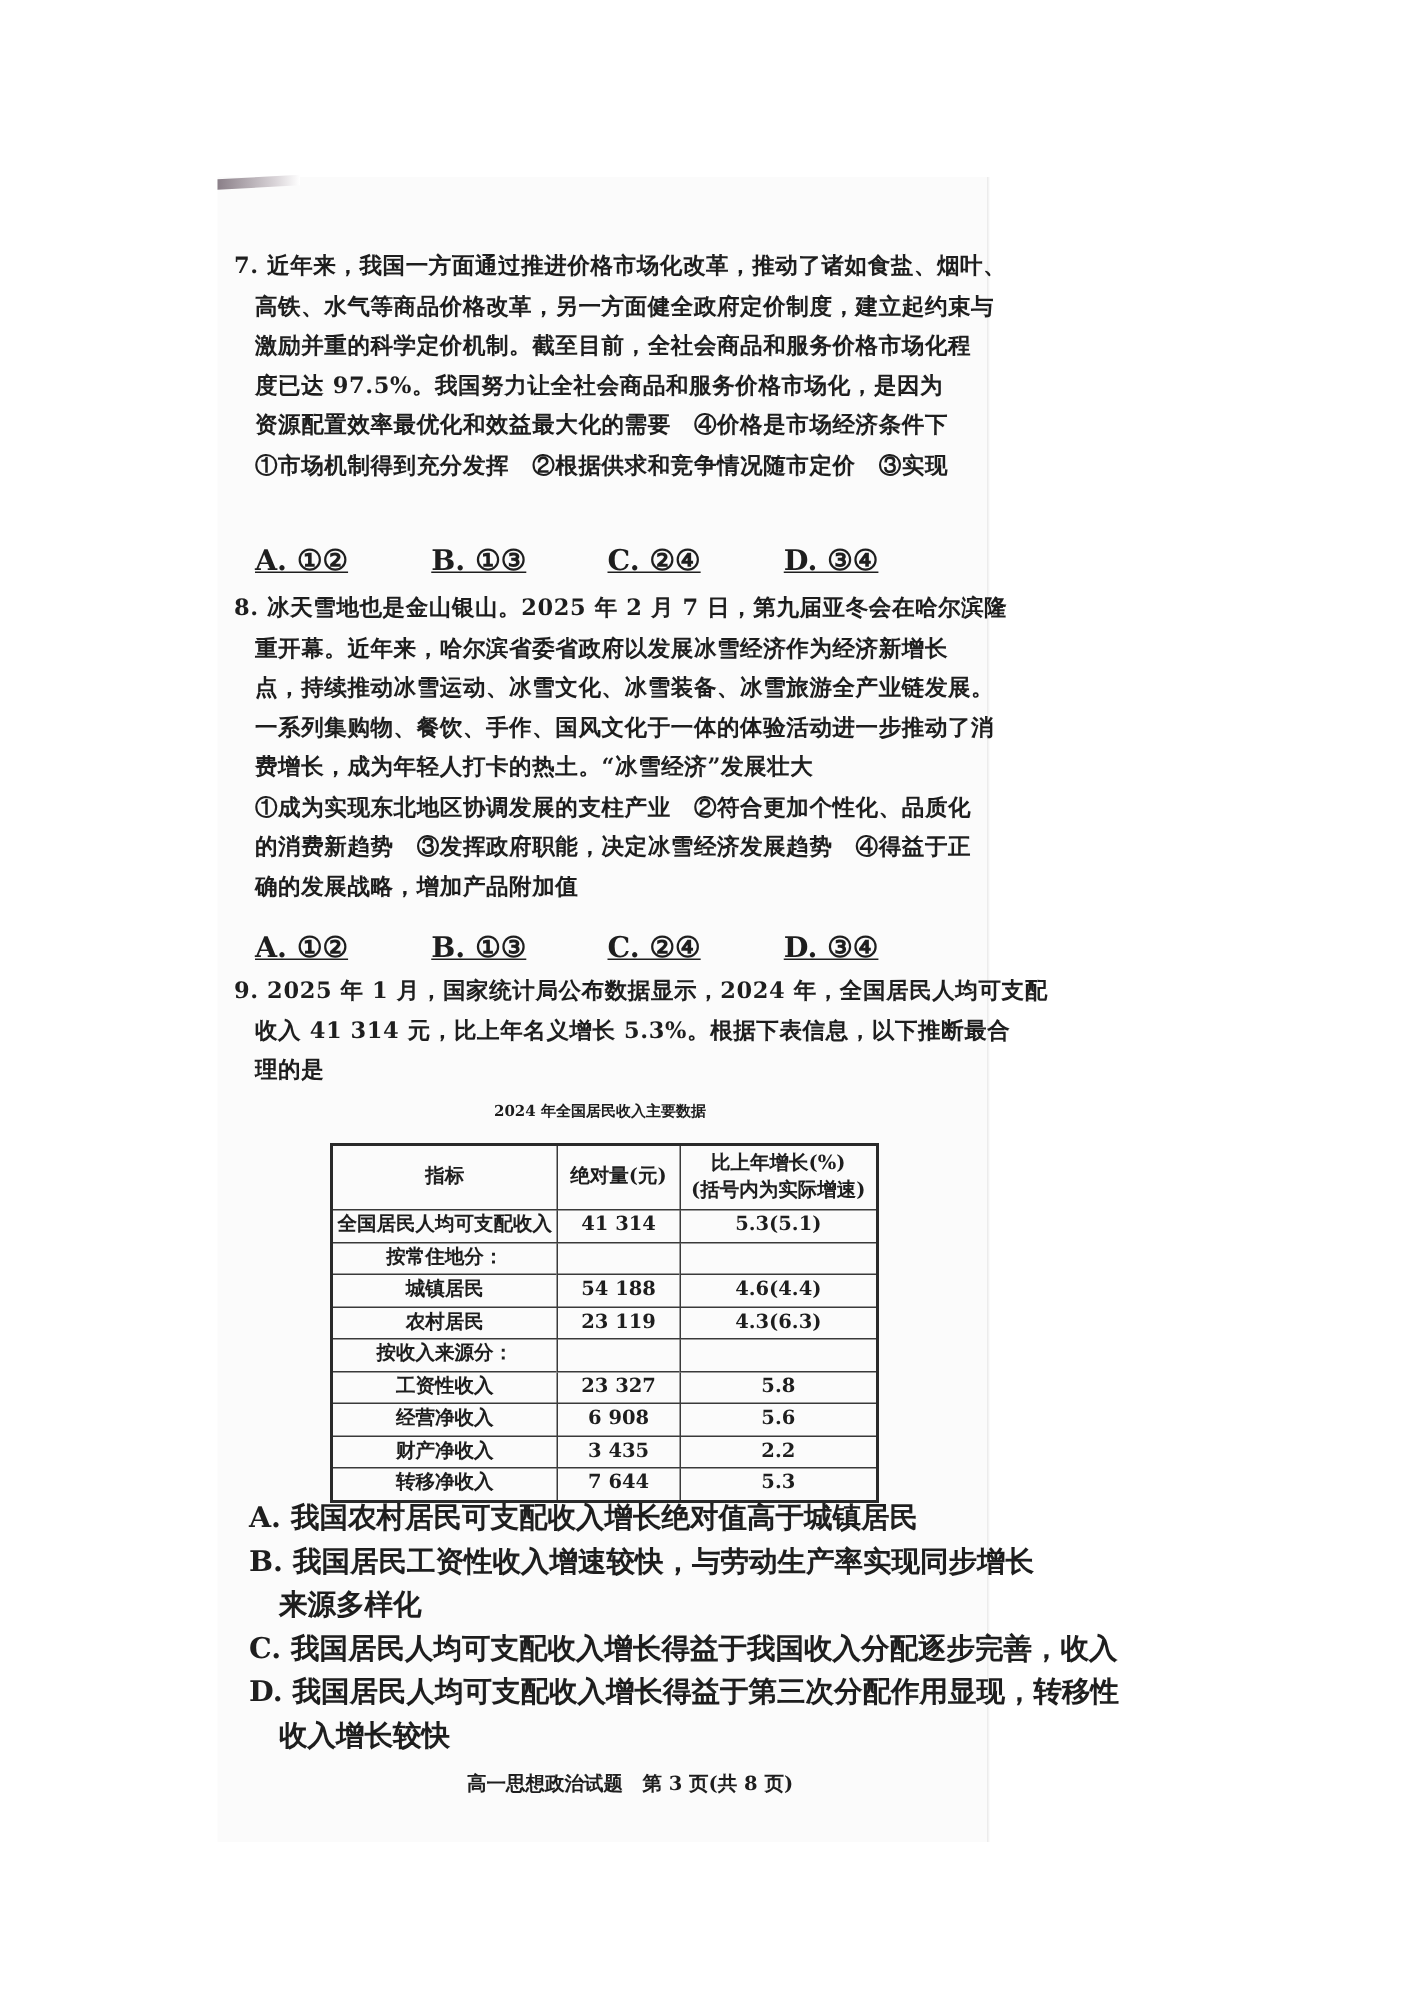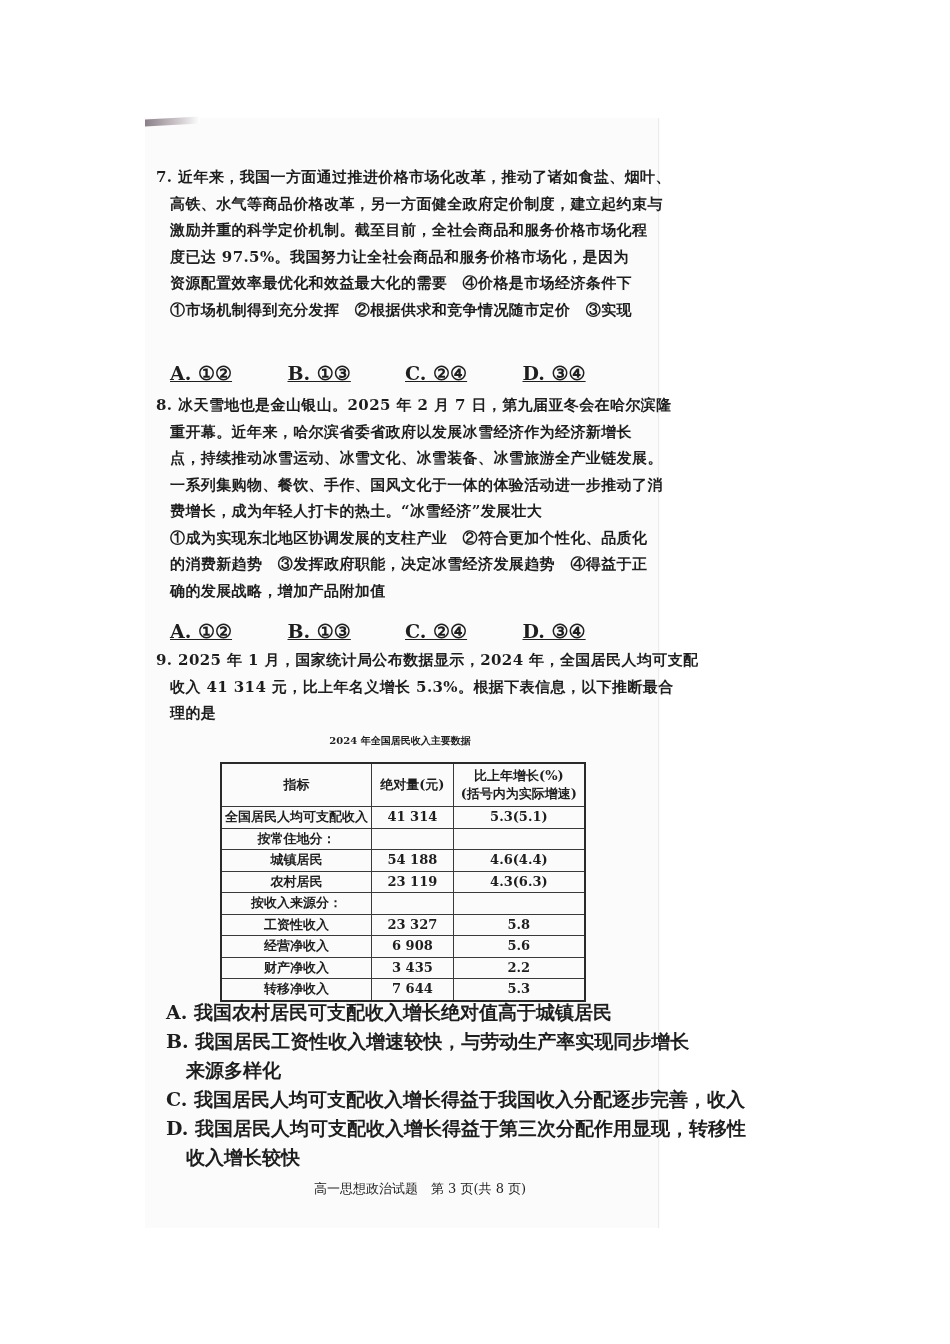--- a/index.html
+++ b/index.html
@@ -30,21 +30,21 @@
   }
   table.data td, table.data th { border:1px solid #3a3a3a; text-align:center; padding:0; height:20.5px; line-height:18px; }
   table.data th { font-weight:bold; height:42px; }
   table.data .c1 { width:152px; }
   table.data .c2 { width:82px; }
   table.data .c3 { width:132px; }
   table.data tr.sect td { border-bottom:none; }
   .ans { position:absolute; left:166px; width:480px; font-size:19px; font-weight:bold; line-height:29px; }
   .ans .line { display:block; white-space:nowrap; }
   .ans .indent { padding-left:20px; }
-  .footer { position:absolute; left:300px; top:1180px; width:240px; font-size:13px; font-weight:normal; text-align:center; }
+  .footer { position:absolute; left:300px; top:1180px; width:240px; font-size:13px; font-weight:bold; text-align:center; }
 </style>
 </head>
 <body>
 
 <div class="page"></div>
 <div class="fold"></div>
 <div class="rightedge"></div>
 
 <div class="q" style="top:164px;">
   <span class="line">7. 近年来，我国一方面通过推进价格市场化改革，推动了诸如食盐、烟叶、</span>

